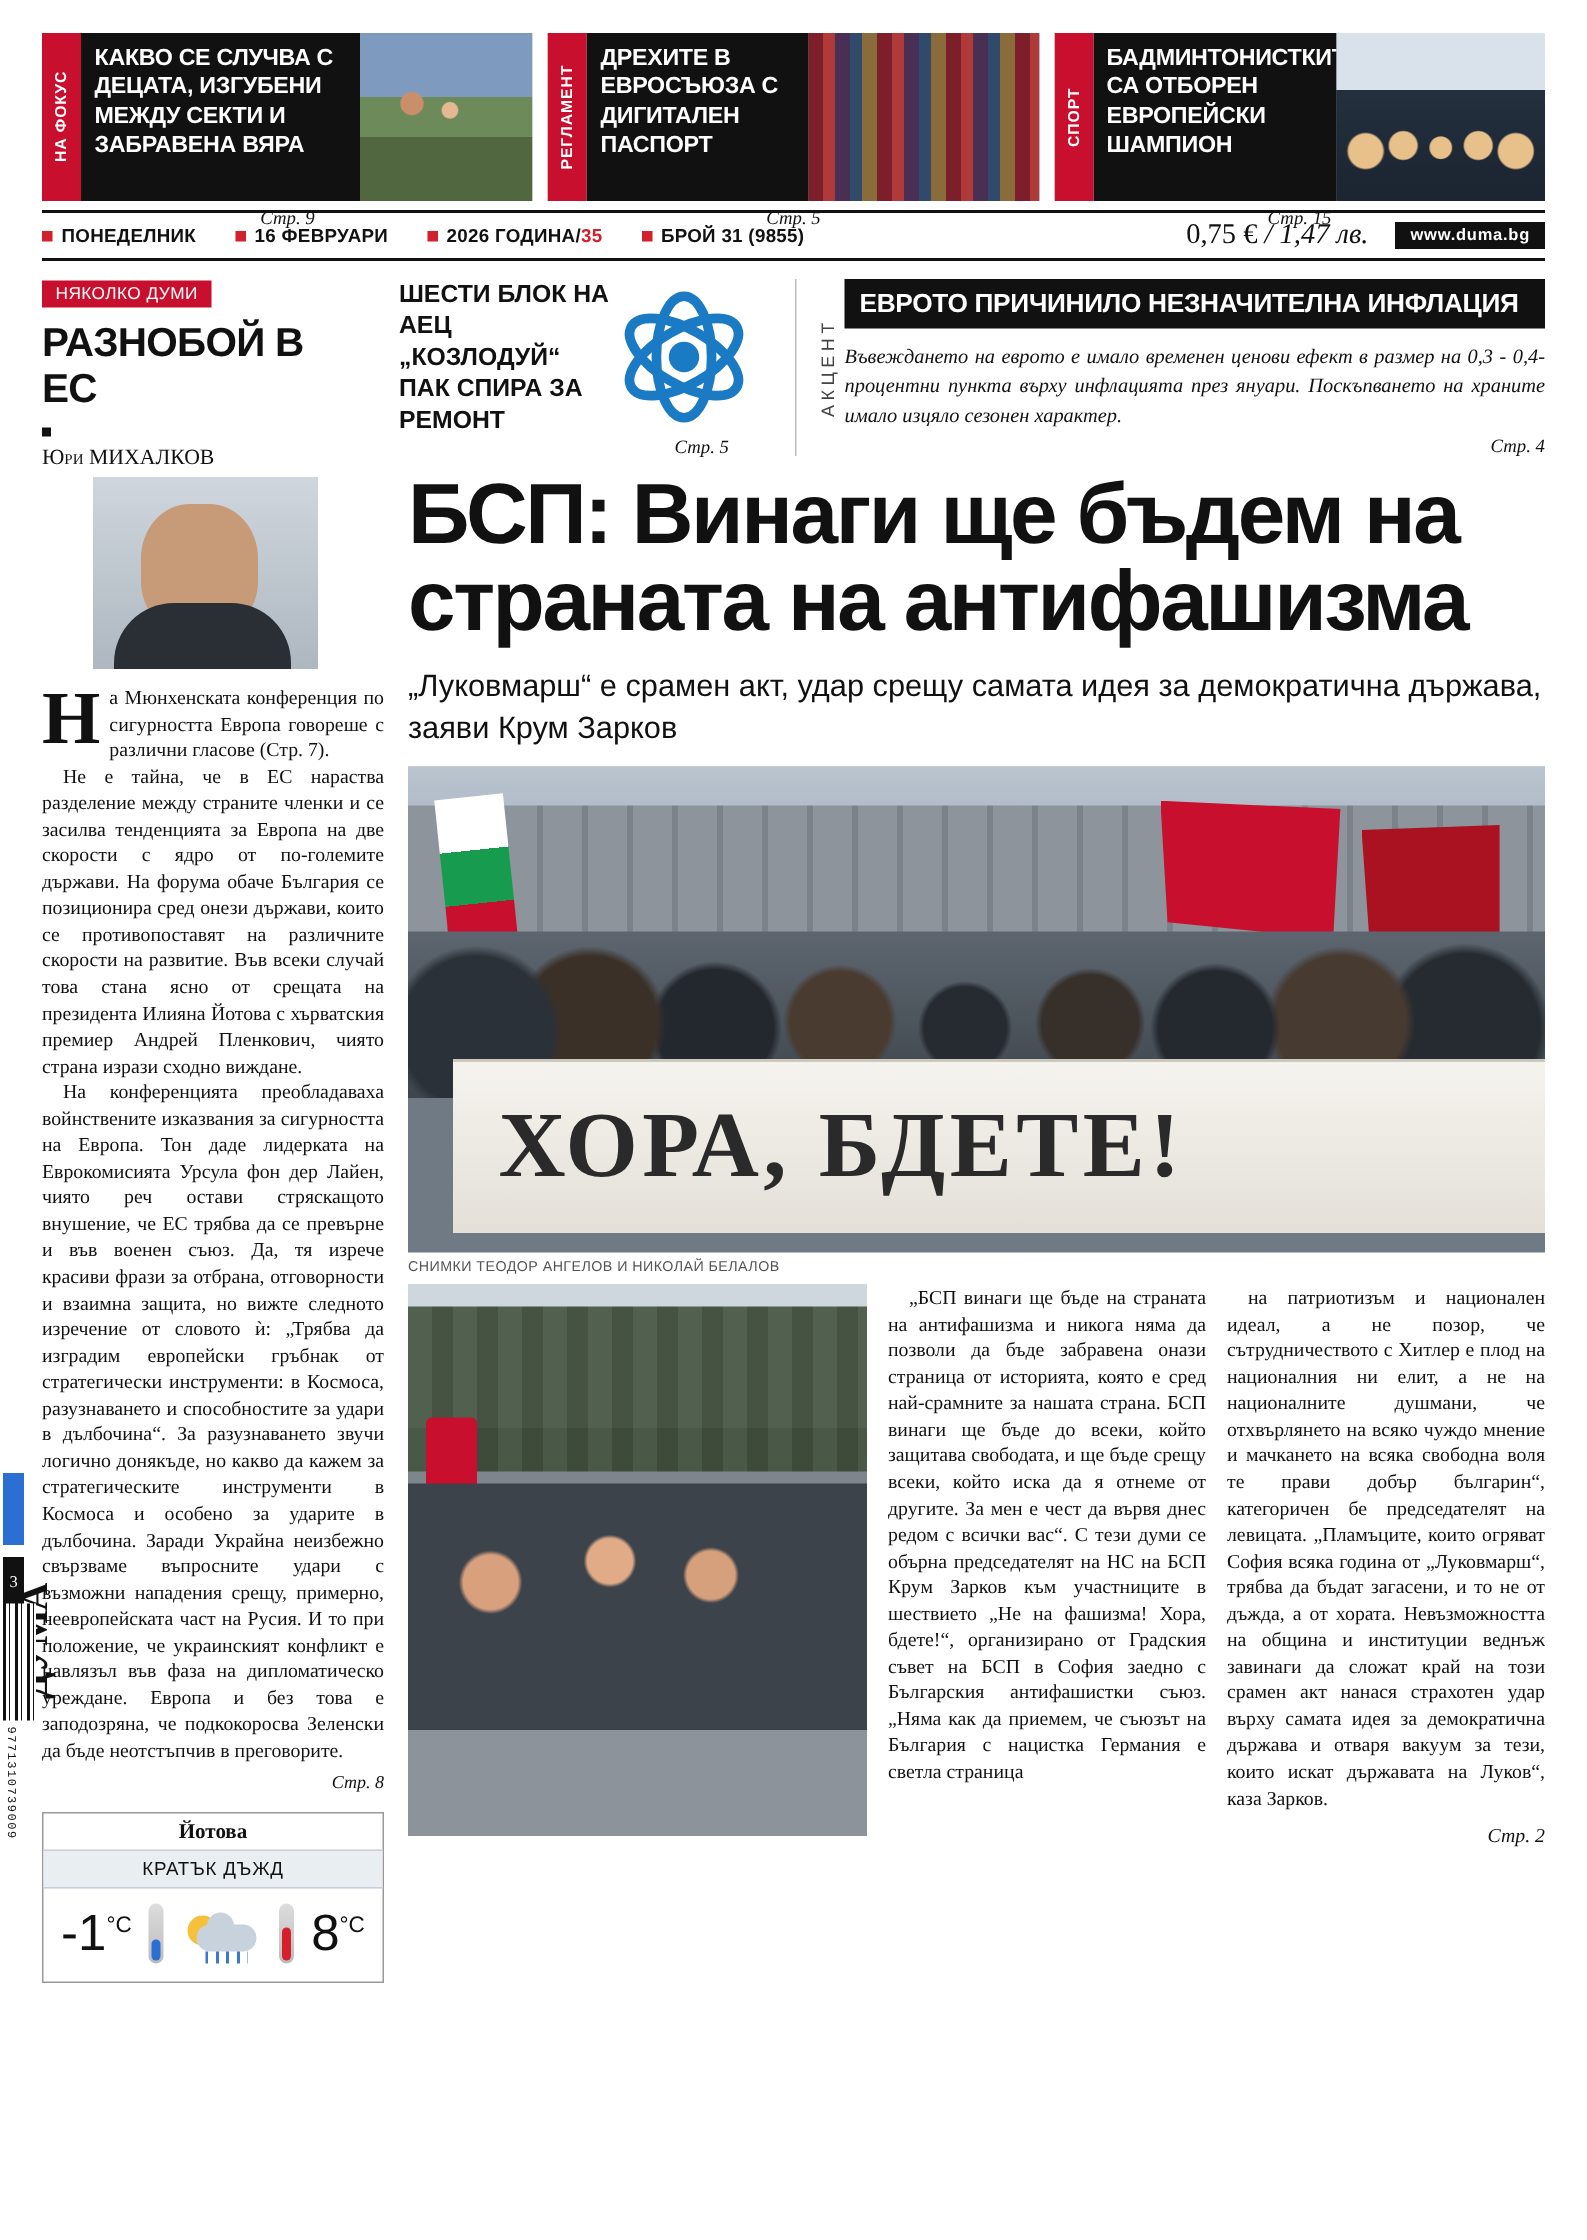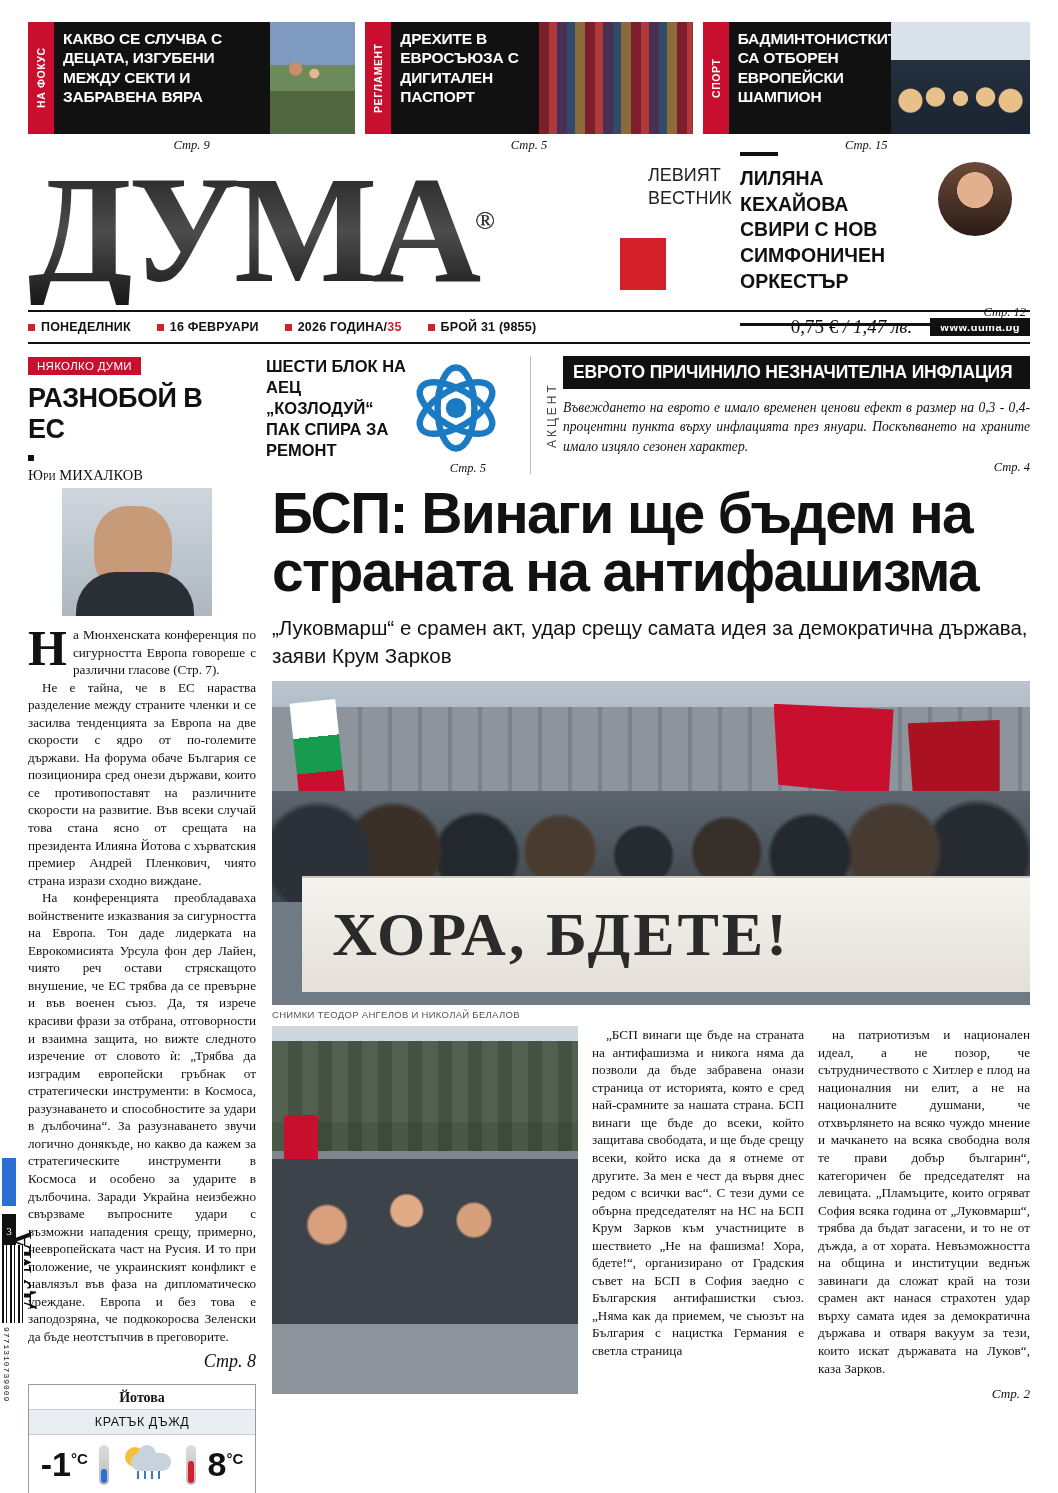--- a/index.html
+++ b/index.html
@@ -16,21 +16,21 @@
 
   
   .teaser-strip { display:flex; gap:10px; padding-top:22px; height:140px; }
   .teaser { position:relative; flex:1; display:flex; height:112px; overflow:hidden; background:#ddd; }
   .teaser .tag {
     background:#c8102e; color:#fff; writing-mode:vertical-rl; transform:rotate(180deg);
     font-family:"Liberation Sans", sans-serif; font-weight:bold; font-size:10.5px;
     letter-spacing:.6px; display:flex; align-items:center; justify-content:center;
     width:26px; flex:none;
   }
-  .teaser .tz { background:#111; color:#fff; padding:7px 9px 7px 9px; width:216px; flex:none; }
+  .teaser .tz { background:#111; color:#fff; padding:7px 9px 7px 9px; width:186px; flex:none; }
   .teaser .tz h3 {
     margin:0; font-family:"Liberation Sans", sans-serif; font-weight:bold;
     font-size:15.5px; line-height:1.25; text-transform:uppercase; letter-spacing:-.2px;
   }
   .teaser .timg { flex:1; background-size:cover; background-position:center; }
   .page-ref { font-style:italic; font-size:12.5px; text-align:center; color:#111; margin-top:4px;}
   .teaser-wrap { flex:1; }
 
   
   .ph1 { background:
@@ -154,30 +154,30 @@
     background:#c79a78;
   }
   .portrait::after{
     content:""; position:absolute; left:14px; bottom:0; width:118px; height:44px; background:#2a2f36; border-radius:40px 40px 0 0;
   }
   .art p { margin:0; font-size:13.2px; line-height:1.33; text-align:justify; text-indent:14px; }
   .art p.first { text-indent:0; }
   .dropcap {
     float:left; font-size:50px; line-height:40px; padding:2px 6px 0 0; font-weight:bold;
   }
-  .art .pg { text-align:right; font-style:italic; font-size:18px; margin-top:6px; }
+  .art .pg { text-align:right; font-style:italic; font-size:12px; margin-top:6px; }
 
   
   .weather { border:1px solid #999; margin-top:12px; }
   .weather .city { text-align:center; font-weight:bold; font-size:14px; padding:5px 0 3px;}
   .weather .cond {
     background:#e9eef2; text-align:center; font-family:"Liberation Sans",sans-serif;
     font-size:12.5px; padding:5px 0; letter-spacing:.5px; border-top:1px solid #ccd; border-bottom:1px solid #ccd;
   }
-  .weather .row { display:flex; align-items:flex-start; justify-content:space-around; padding:10px 6px 12px;font-weight:bold; }
+  .weather .row { display:flex; align-items:flex-end; justify-content:space-around; padding:10px 6px 12px; }
   .temp { font-size:34px; font-family:"Liberation Sans",sans-serif; }
   .temp sup { font-size:15px; }
   .thermo { width:10px; height:40px; background:linear-gradient(#ddd,#bbb); border-radius:5px; position:relative;}
   .thermo.red::after{content:"";position:absolute;left:2px;bottom:2px;width:6px;height:22px;background:#d3202b;border-radius:3px;}
   .thermo.blue::after{content:"";position:absolute;left:2px;bottom:2px;width:6px;height:14px;background:#2b6fd3;border-radius:3px;}
   .wicon { width:54px; height:34px; position:relative; }
   .wicon .sun { position:absolute; left:4px; top:2px; width:20px; height:20px; border-radius:50%; background:#f5c13b;}
   .wicon .cloud { position:absolute; left:10px; top:8px; width:40px; height:18px; background:#c8d2dc; border-radius:10px;}
   .wicon .cloud::before{content:"";position:absolute;left:7px;top:-8px;width:18px;height:18px;background:#c8d2dc;border-radius:50%;}
   .wicon .rain { position:absolute; left:16px; top:26px; width:28px; height:8px;
@@ -300,35 +300,20 @@
         <div class="tz" style="width:162px">
           <h3>БАДМИНТОНИСТКИТЕ СА ОТБОРЕН ЕВРОПЕЙСКИ ШАМПИОН</h3>
         </div>
         <div class="timg ph3"></div>
       </div>
       <div class="page-ref">Стр. 15</div>
     </div>
 
   </div>
 
-  <div class="masthead">
-    <h1 class="logo"><span>ДУМА</span><span class="reg">®</span></h1>
-    <div class="red-square"></div>
-    <div class="leviyat">
-      <div>ЛЕВИЯТ</div>
-      <div>ВЕСТНИК</div>
-    </div>
-    <div class="mh-promo">
-      <div class="rule"></div>
-      <h4>ЛИЛЯНА КЕХАЙОВА СВИРИ С НОВ СИМФОНИЧЕН ОРКЕСТЪР</h4>
-      <div class="avatar"></div>
-      <div class="pg">Стр. 12</div>
-      <div class="underline"></div>
-    </div>
-  </div>
 
   <div class="infobar">
     <span class="it">
         <i class="sq"></i>
         <span>ПОНЕДЕЛНИК</span>
       </span>
     <span class="it">
         <i class="sq"></i>
         <span>16 ФЕВРУАРИ</span>
       </span>

